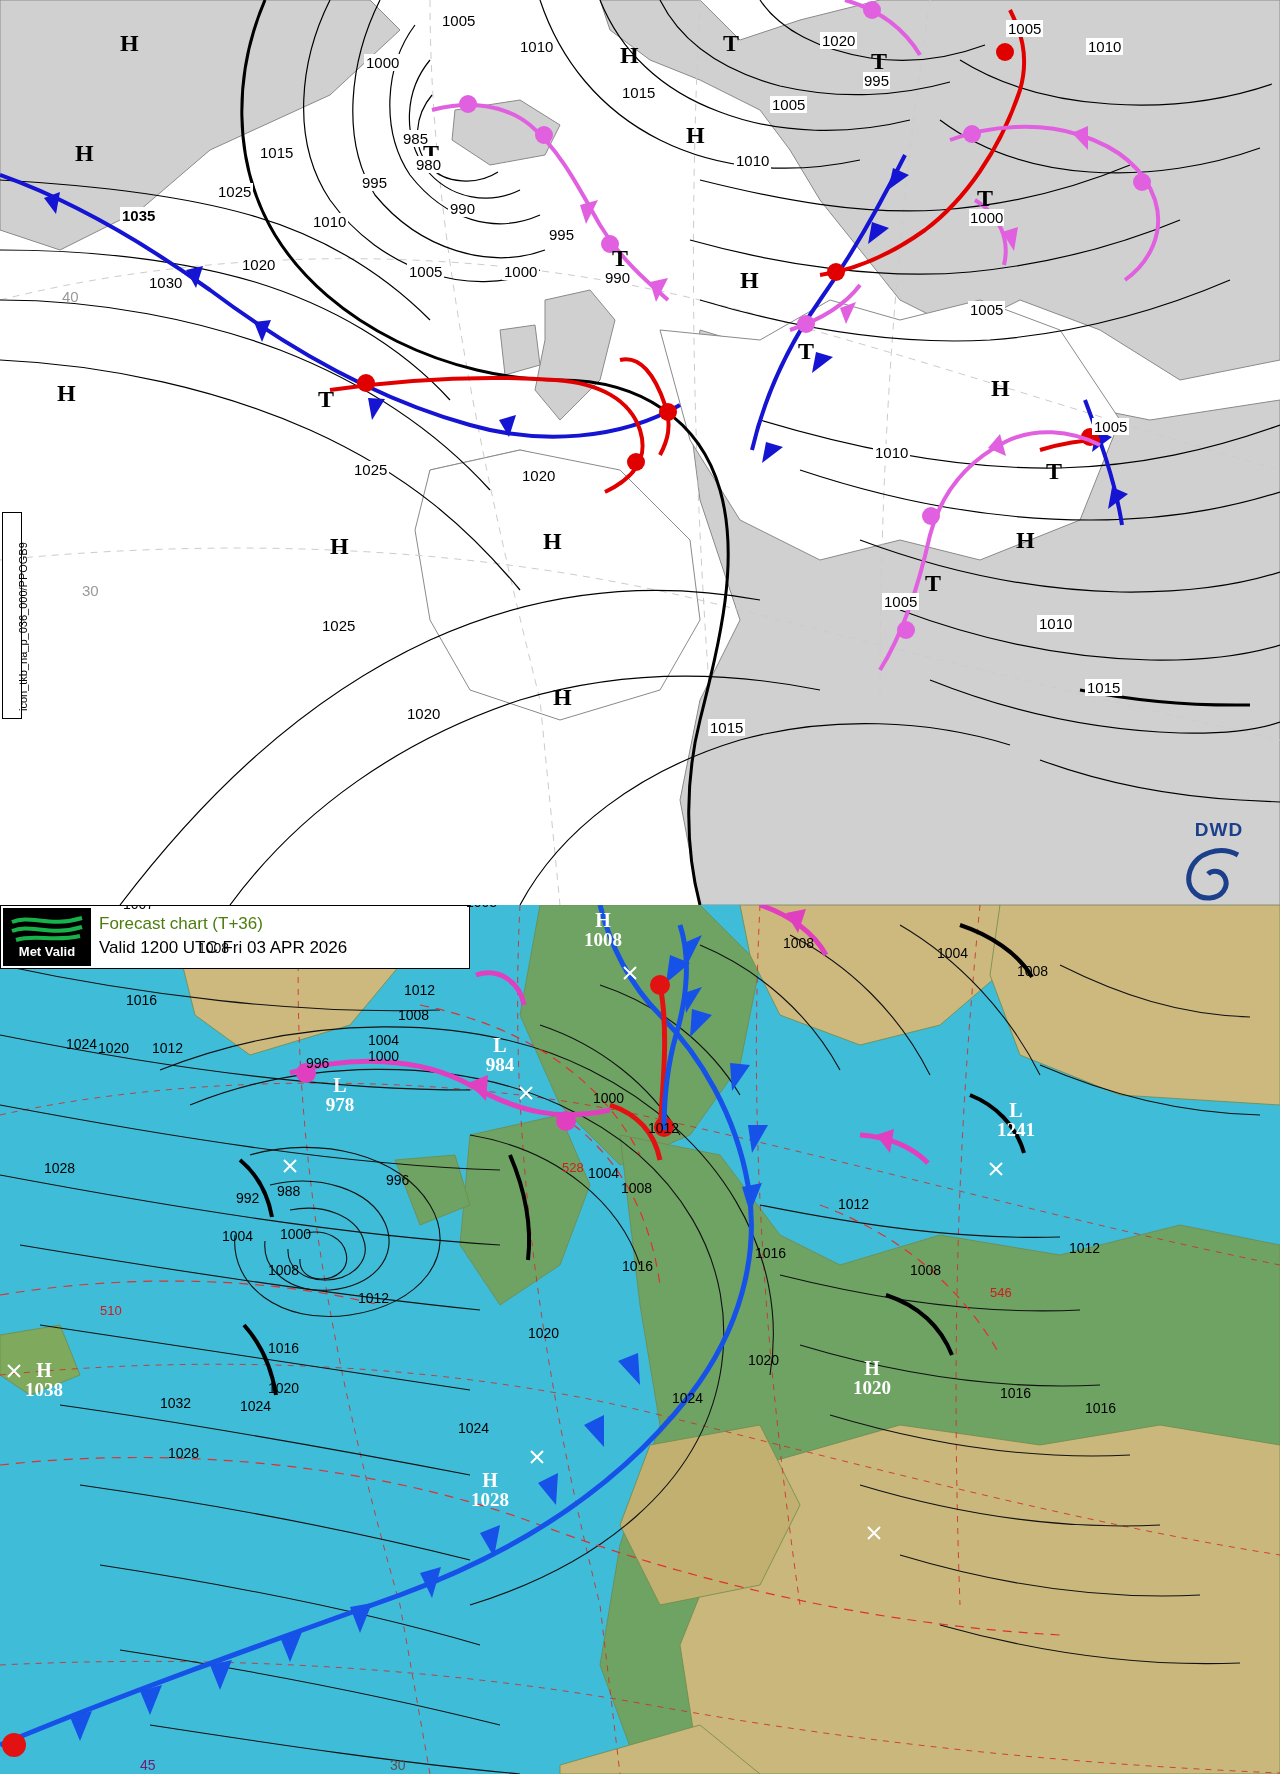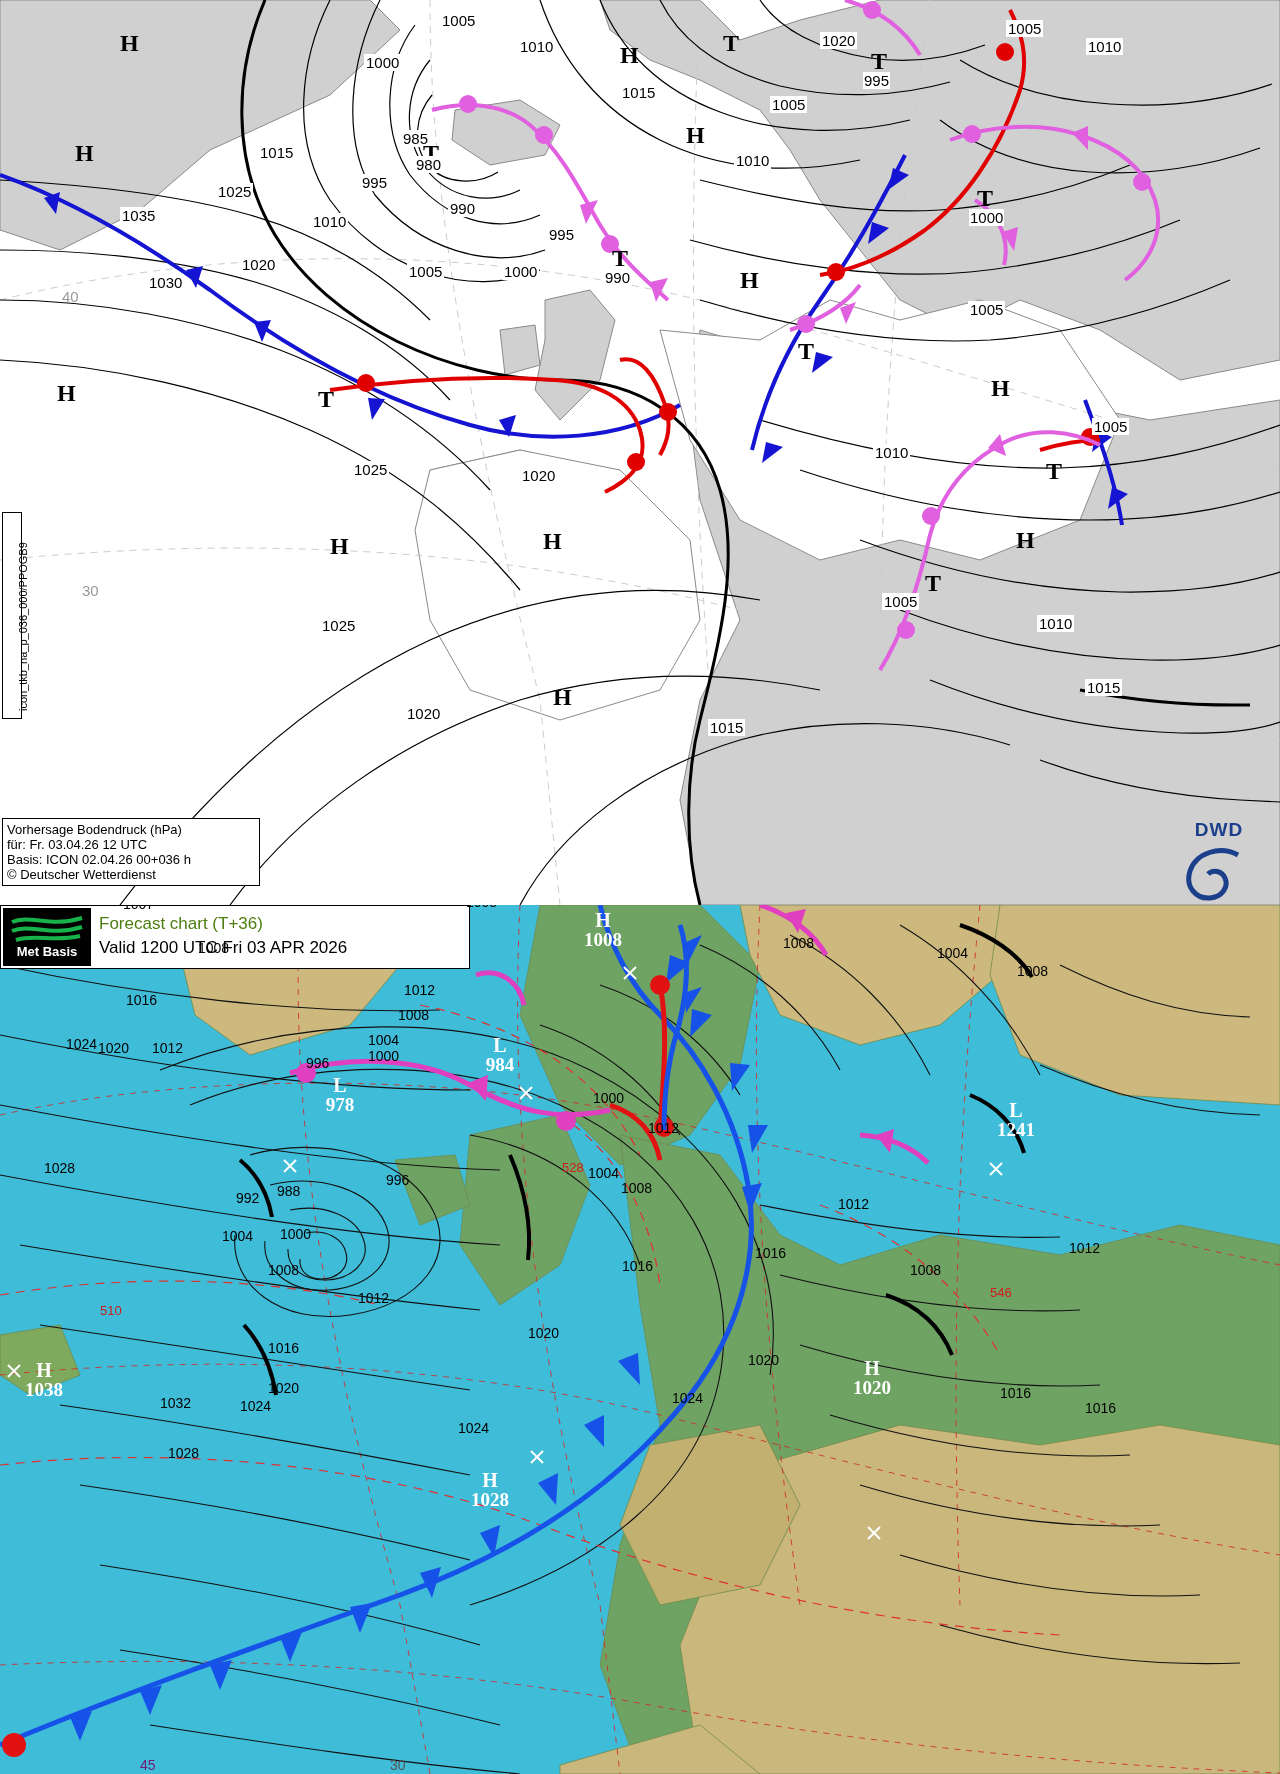--- a/index.html
+++ b/index.html
@@ -198,26 +198,20 @@
       </g>
     </svg>
 
     <div class="iso-label" style="left:60px;top:288px;color:#999;background:transparent;">40</div>
     <div class="iso-label" style="left:80px;top:582px;color:#999;background:transparent;">30</div>
 
     <div class="sidetag">
       <span>icon_tkb_na_p_036_000/PPOGB9</span>
     </div>
 
-    <div class="legendbox">
-      <div>Vorhersage Bodendruck (hPa)</div>
-      <div>für:  Fr. 03.04.26  12 UTC</div>
-      <div>Basis: ICON  02.04.26 00+036 h</div>
-      <div>© Deutscher Wetterdienst</div>
-    </div>
 
     <div id="dwdlogo">
       <div class="txt">DWD</div>
       <svg width="78" height="60" style="position:absolute;left:0;top:22px;">
         <g fill="none" stroke="#1b3f8b" stroke-width="5">
           <path d="M58,14 C40,4 16,12 10,30 C5,46 16,58 30,57 C42,56 49,46 45,37 C42,30 33,28 28,33"></path>
         </g>
       </svg>
     </div>
   <div class="iso-label" style="left: 440px; top: 12px;">1005</div>
@@ -228,21 +222,21 @@
       <div class="iso-label" style="left: 1086px; top: 38px;">1010</div>
       <div class="iso-label" style="left: 1006px; top: 20px;">1005</div>
       <div class="iso-label" style="left: 770px; top: 96px;">1005</div>
       <div class="iso-label" style="left: 734px; top: 152px;">1010</div>
       <div class="iso-label" style="left: 258px; top: 144px;">1015</div>
       <div class="iso-label" style="left: 401px; top: 130px;">985</div>
       <div class="iso-label" style="left: 360px; top: 174px;">995</div>
       <div class="iso-label" style="left: 448px; top: 200px;">990</div>
       <div class="iso-label" style="left: 547px; top: 226px;">995</div>
       <div class="iso-label" style="left: 216px; top: 183px;">1025</div>
-      <div class="iso-label" style="left: 120px; top: 207px;">1035</div>
+      <div class="iso-label" style="left: 120px; top: 207px; font-weight: bold;">1035</div>
       <div class="iso-label" style="left: 311px; top: 213px;">1010</div>
       <div class="iso-label" style="left: 240px; top: 256px;">1020</div>
       <div class="iso-label" style="left: 147px; top: 274px;">1030</div>
       <div class="iso-label" style="left: 407px; top: 263px;">1005</div>
       <div class="iso-label" style="left: 502px; top: 263px;">1000</div>
       <div class="iso-label" style="left: 968px; top: 301px;">1005</div>
       <div class="iso-label" style="left: 352px; top: 461px;">1025</div>
       <div class="iso-label" style="left: 520px; top: 467px;">1020</div>
       <div class="iso-label" style="left: 873px; top: 444px;">1010</div>
       <div class="iso-label" style="left: 1092px; top: 418px;">1005</div>
@@ -428,21 +422,21 @@
 
     <div id="mo-title">
       <div class="logo">
         <svg class="w" viewBox="0 0 74 28">
           <g fill="none" stroke="#18b24b" stroke-width="4">
             <path d="M2,8 C20,0 40,14 72,4"></path>
             <path d="M2,17 C20,9 40,23 72,13"></path>
             <path d="M6,26 C24,20 44,28 70,22"></path>
           </g>
         </svg>
-        <div class="lbl">Met Basis</div>
+        <div class="lbl">Met Valid</div>
       </div>
       <div class="t1">Forecast chart (T+36)</div>
       <div class="t2">Valid 1200 UTC Fri 03 APR 2026</div>
     </div>
   <div class="mo-iso" style="left: 123px; top: -9px;">1007</div>
       <div class="mo-iso" style="left: 466px; top: -11px;">1008</div>
       <div class="mo-iso" style="left: 783px; top: 30px;">1008</div>
       <div class="mo-iso" style="left: 937px; top: 40px;">1004</div>
       <div class="mo-iso" style="left: 1017px; top: 58px;">1008</div>
       <div class="mo-iso" style="left: 198px; top: 35px;">1008</div>

